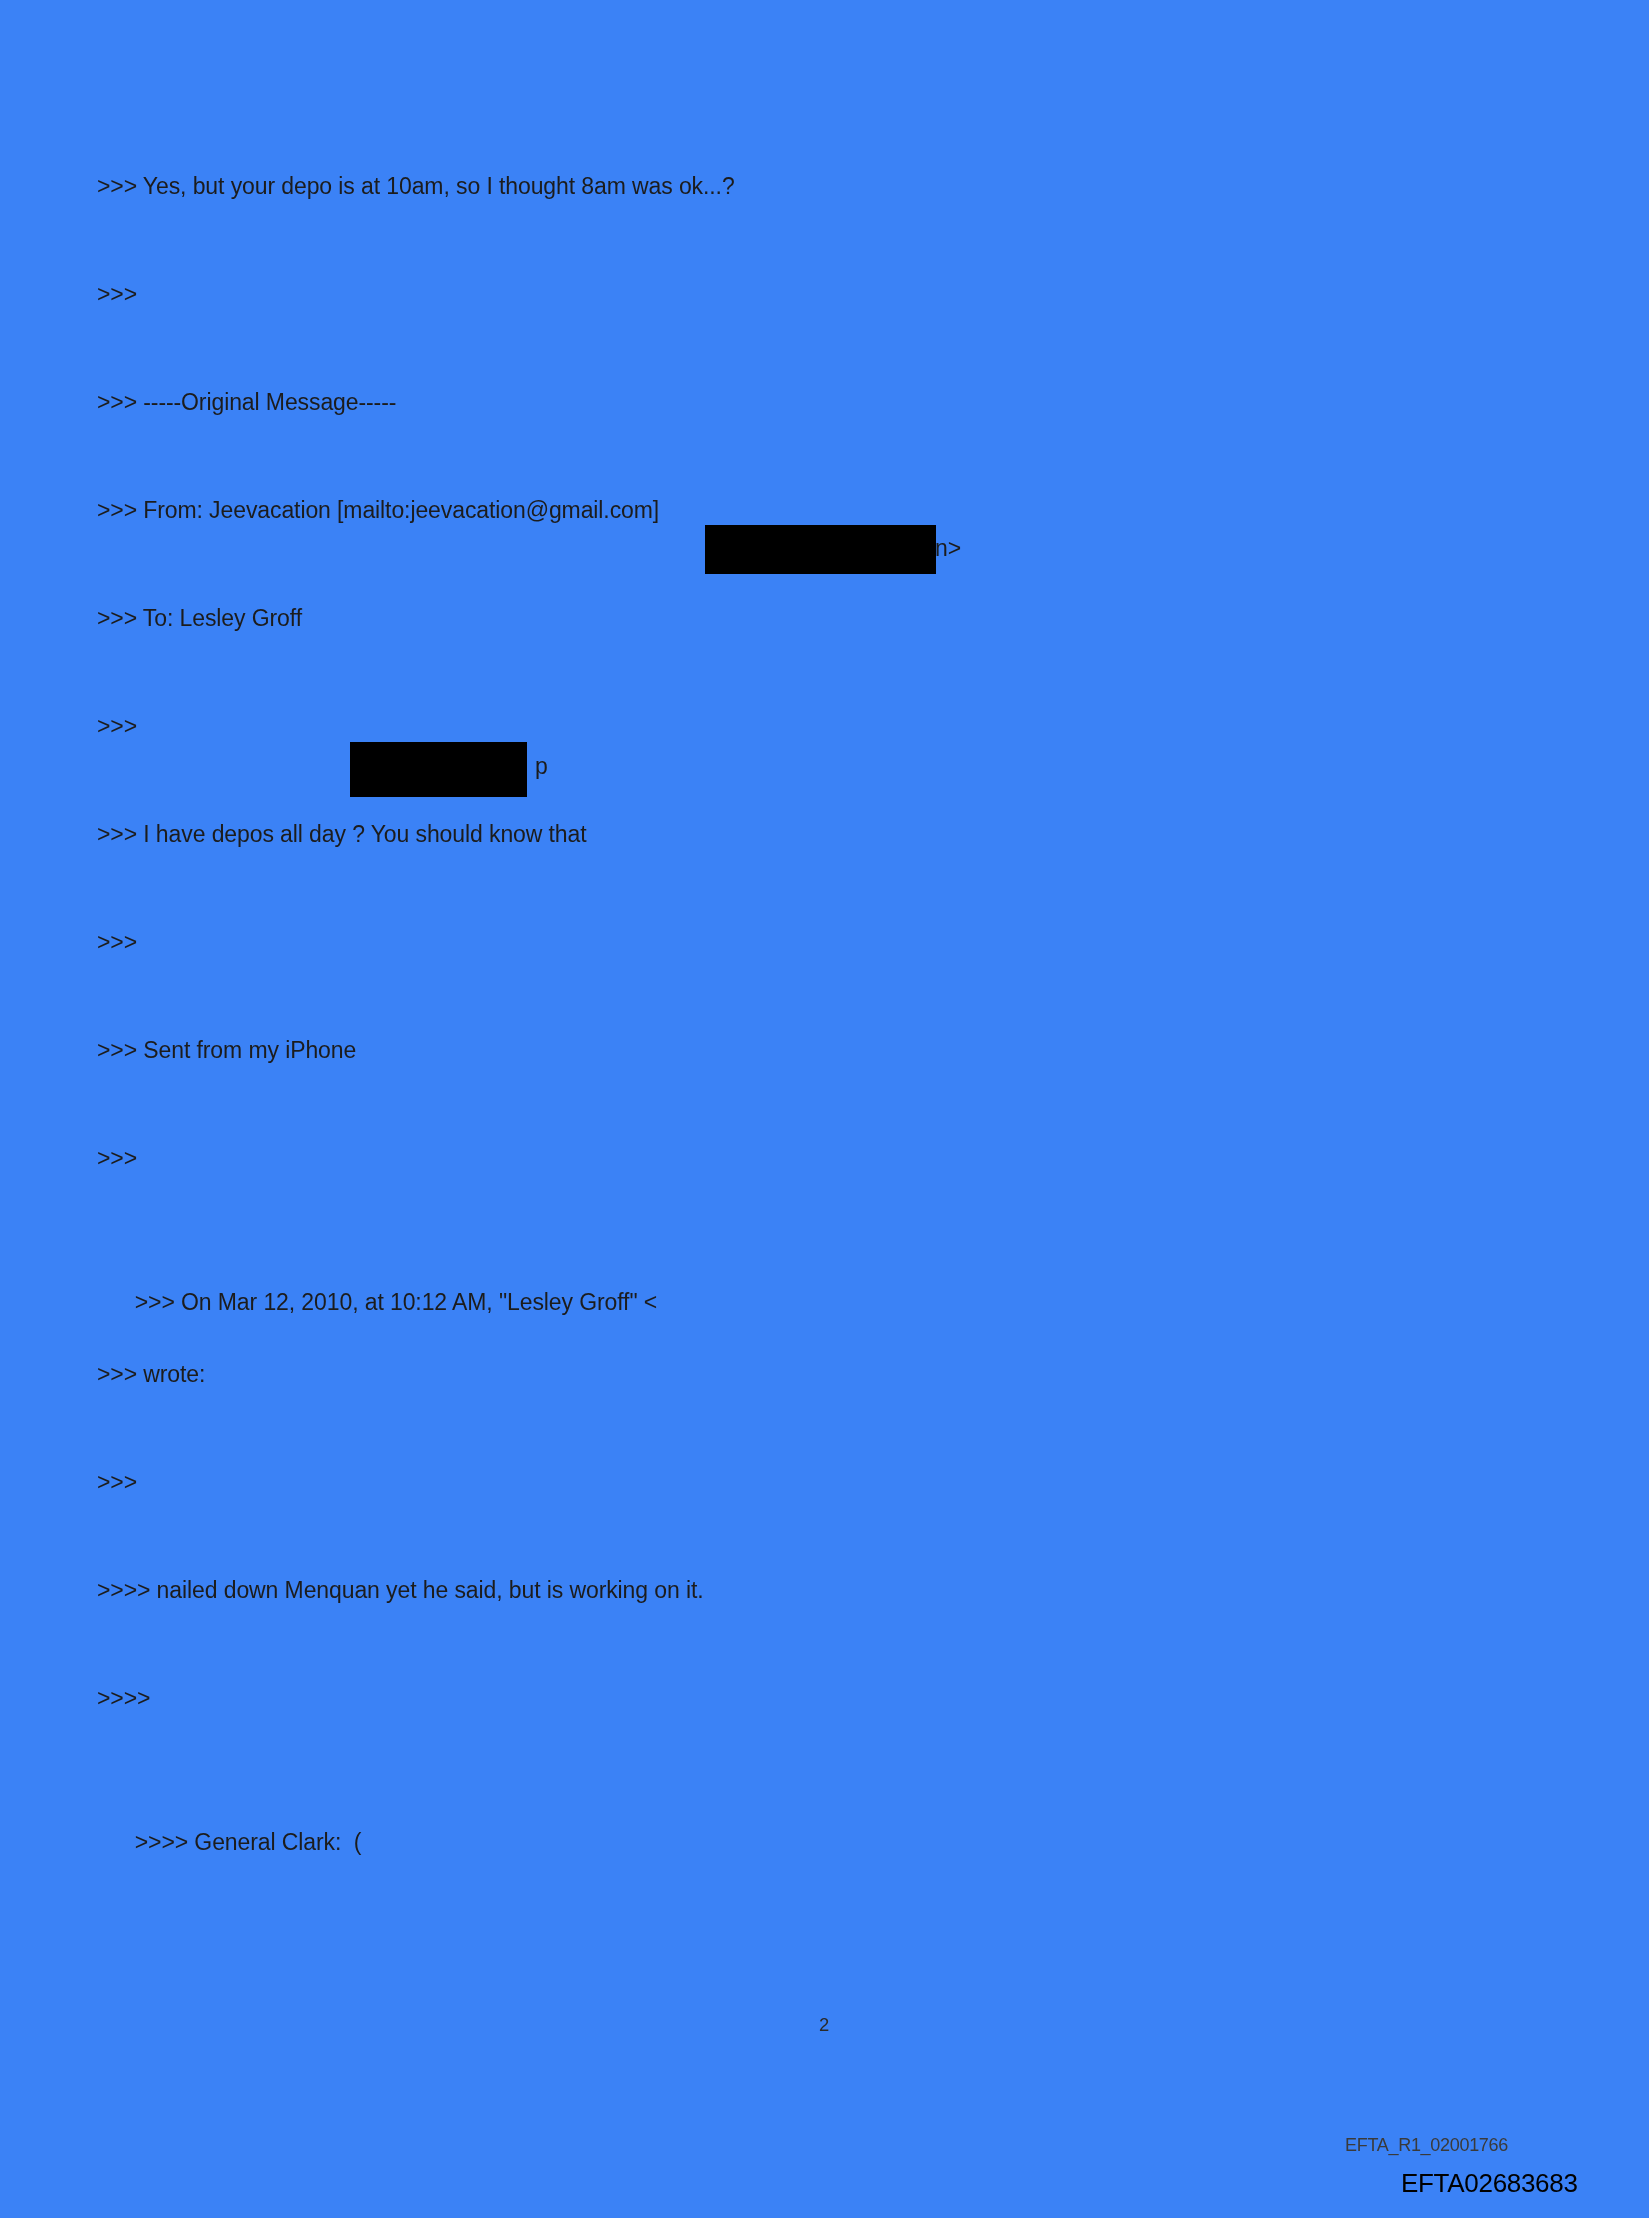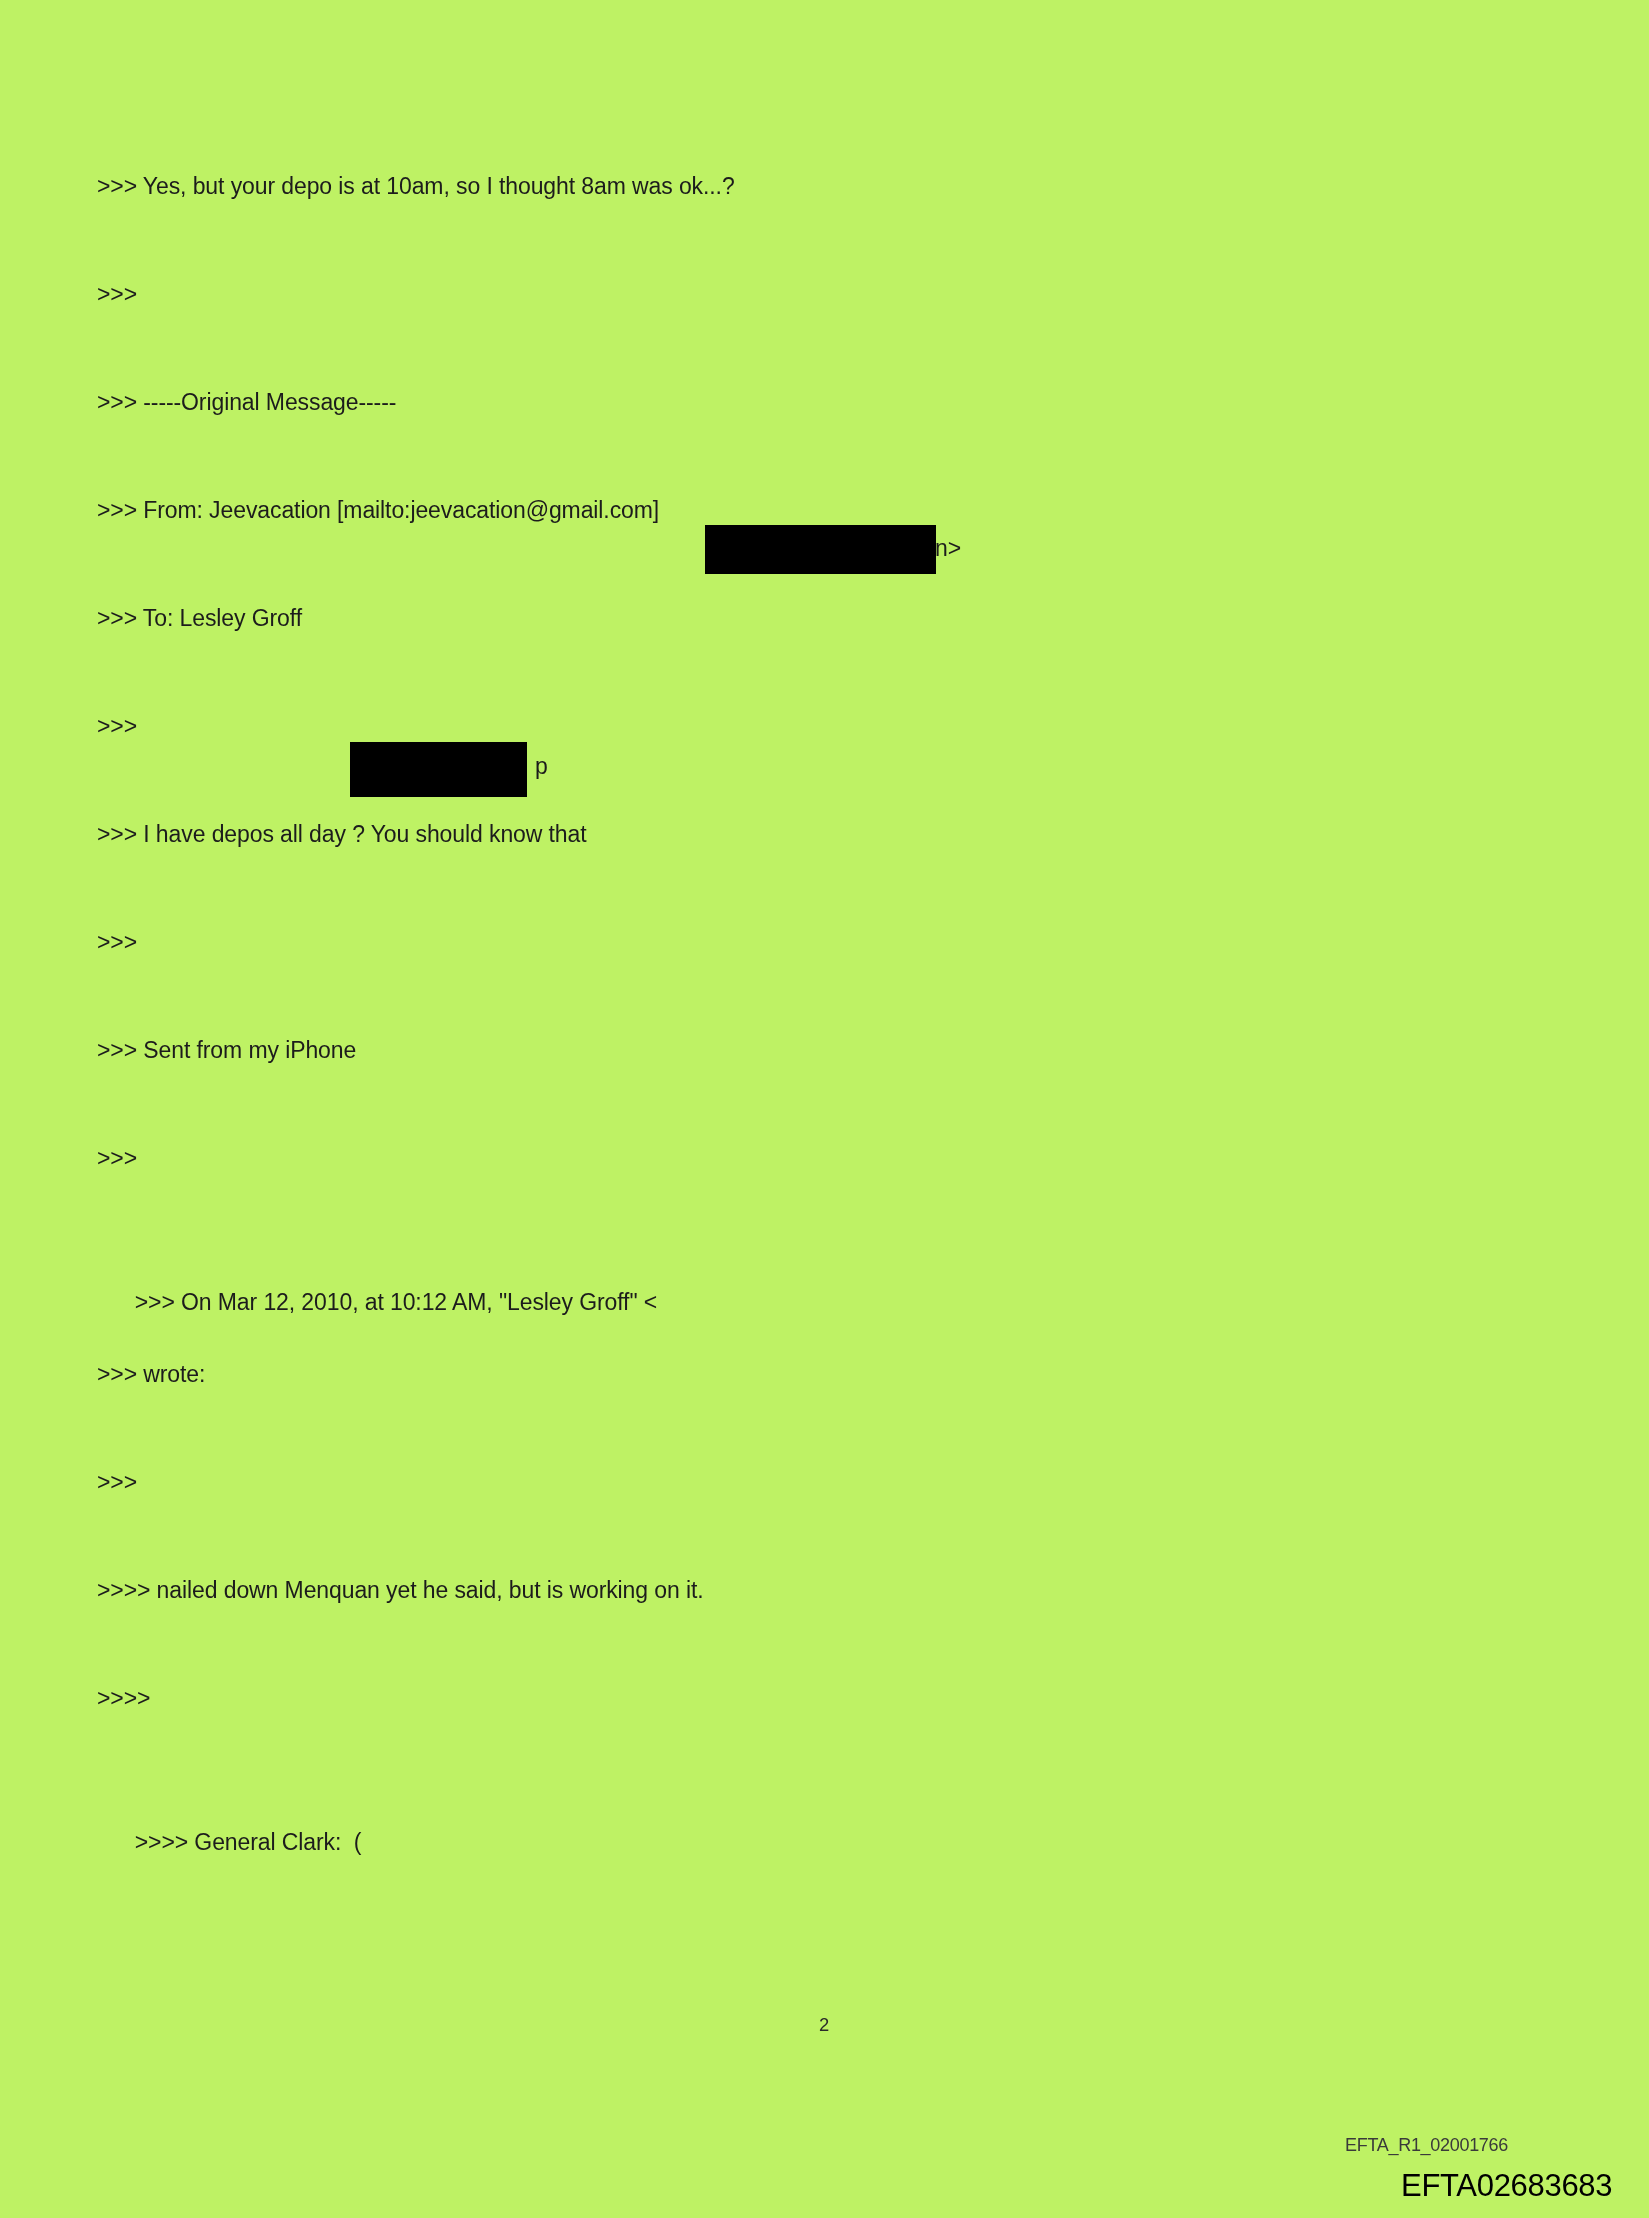--- a/index.html
+++ b/index.html
@@ -13,21 +13,21 @@
       position: relative;
       overflow: hidden;
       font-family: "Liberation Sans", "DejaVu Sans", sans-serif;
       color: #1c1c1c;
     }
     .page {
       position: absolute;
       left: 0; top: 0;
       width: 1650px;
       height: 2218px;
-      background: #bef264;
+      background: #3b82f6;
     }
     .body-text {
       position: absolute;
       left: 97px;
       top: 96px;
       width: 1456px;
       font-size: 23px;
       line-height: 36px;
       letter-spacing: -0.1px;
       white-space: pre;
@@ -58,21 +58,21 @@
       left: 1345px;
       top: 2135px;
       font-size: 18px;
       color: #3a3a3a;
       letter-spacing: -0.3px;
     }
     .bates-2 {
       position: absolute;
       left: 1401px;
       top: 2168px;
-      font-size: 31px;
+      font-size: 26px;
       color: #000000;
       letter-spacing: -0.3px;
     }
   </style>
 </head>
 <body>
 
 <div class="page">
 
   <div class="body-text">

